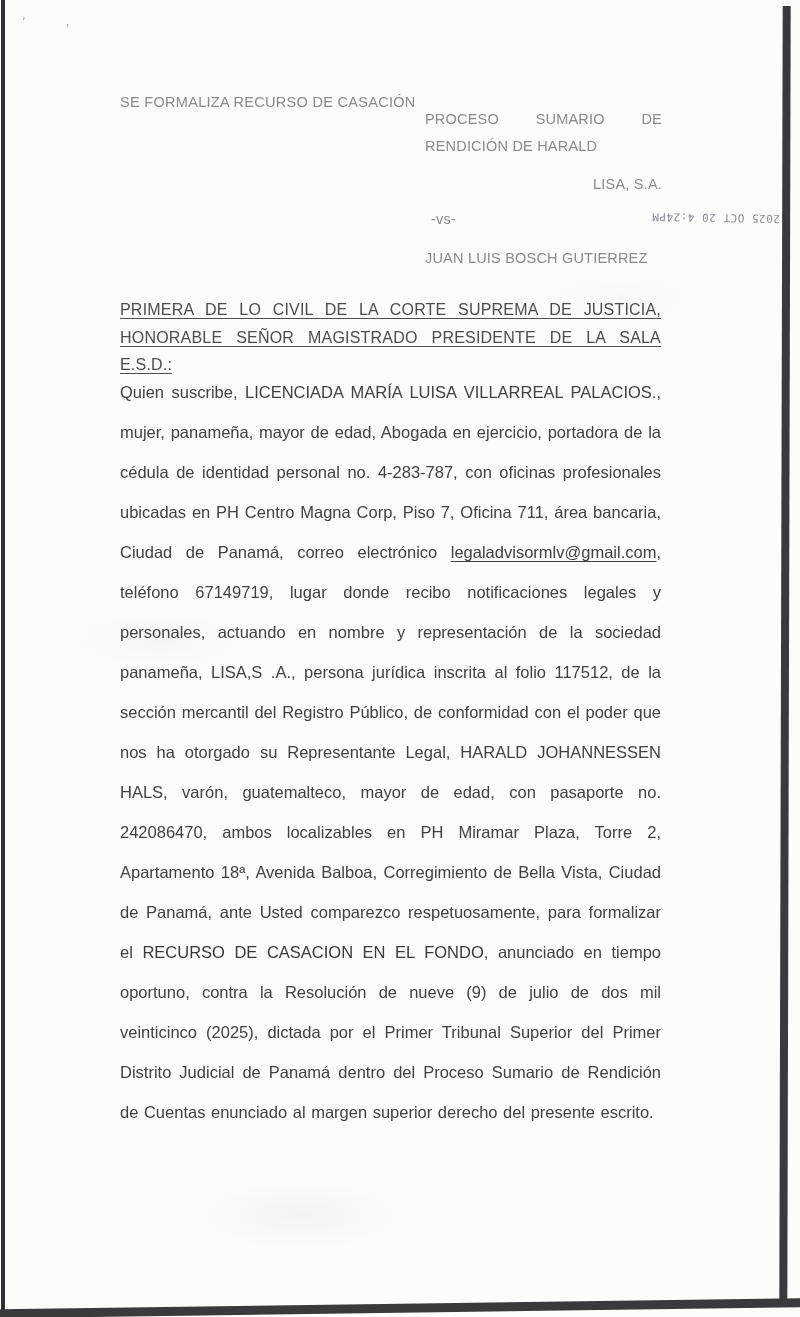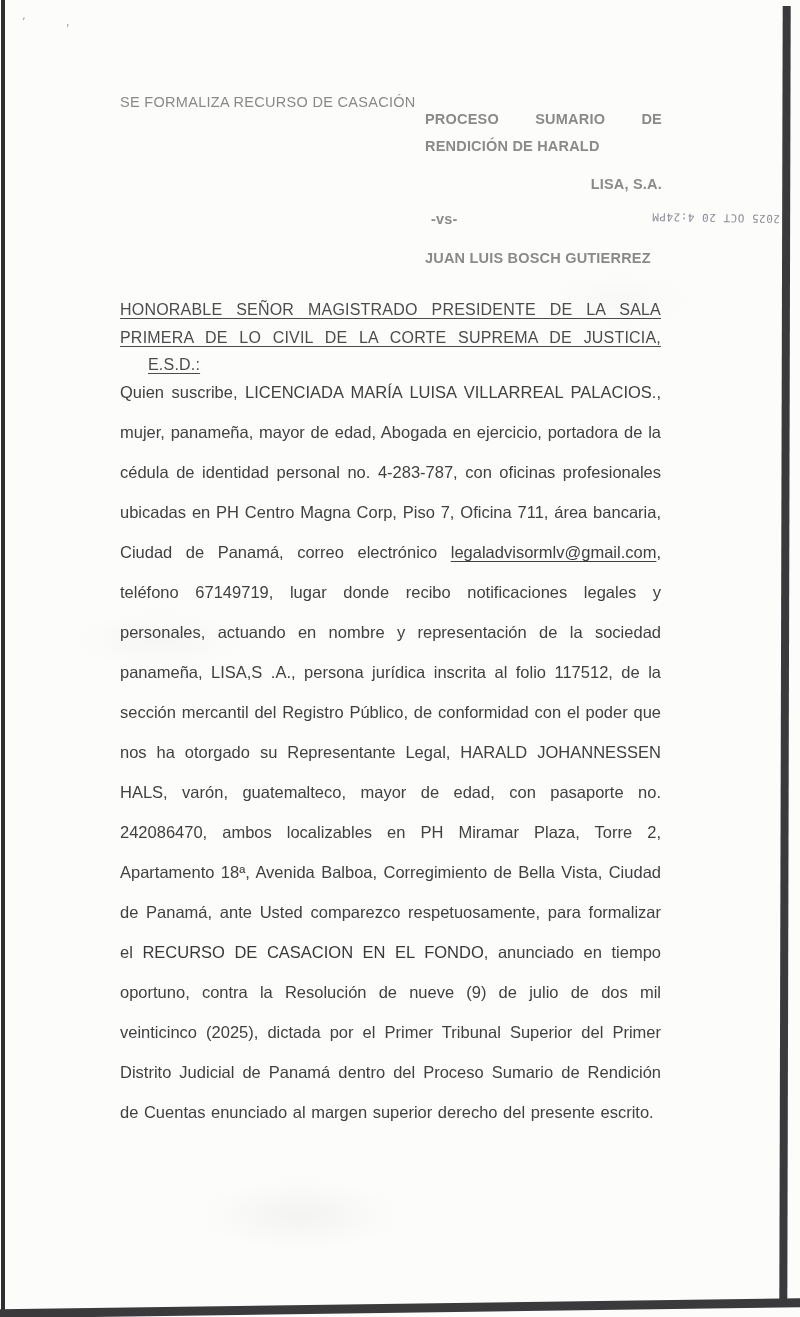--- a/index.html
+++ b/index.html
@@ -75,21 +75,20 @@
     color: #898989;
   }
   .header-right {
     position: absolute;
     left: 425px; top: 106px;
     width: 237px;
     font-size: 14.5px;
     letter-spacing: 0.2px;
     color: #8a8a8a;
     line-height: 27px;
-    font-weight: bold;
   }
   .case-line1 { text-align: justify; text-align-last: justify; }
   .case-plaintiff { margin-top: 11px; text-align: right; }
   .case-versus  { margin-top: 8px; padding-left: 6px; }
   .case-defendant { margin-top: 12px; }
 
   
   .salutation {
     position: absolute;
     left: 120px; top: 296px;
@@ -137,22 +136,22 @@
 
   <div class="header-right">
     <div class="case-line1">PROCESO SUMARIO DE</div>
     <div class="case-line2">RENDICIÓN DE HARALD</div>
     <div class="case-plaintiff">LISA, S.A.</div>
     <div class="case-versus">-vs-</div>
     <div class="case-defendant">JUAN LUIS BOSCH GUTIERREZ</div>
   </div>
 
   <div class="salutation">
+    <span class="line just">PRIMERA DE LO CIVIL DE LA CORTE SUPREMA DE JUSTICIA,</span>
     <span class="line just">HONORABLE SEÑOR MAGISTRADO PRESIDENTE DE LA SALA</span>
-    <span class="line just">PRIMERA DE LO CIVIL DE LA CORTE SUPREMA DE JUSTICIA,</span>
-    <span class="line" style="display:inline;margin-left:28px;">E.S.D.:</span>
+    <span class="line" style="display:inline;">E.S.D.:</span>
   </div>
 
   <div class="body-text">
     <span>Quien suscribe, LICENCIADA MARÍA LUISA VILLARREAL PALACIOS., mujer, panameña, mayor de edad,  Abogada en ejercicio, portadora de la cédula de identidad personal no. 4-283-787, con oficinas profesionales ubicadas en PH Centro Magna Corp, Piso 7, Oficina 711, área bancaria, Ciudad de Panamá, correo electrónico </span><span class="u">legaladvisormlv@gmail.com</span><span>, teléfono 67149719,  lugar donde recibo notificaciones legales y personales,  actuando en nombre y representación de la sociedad panameña, LISA,S .A., persona jurídica inscrita al folio 117512, de la sección mercantil del Registro Público, de conformidad con el poder que nos ha otorgado su Representante Legal, HARALD JOHANNESSEN HALS, varón, guatemalteco, mayor de edad, con pasaporte no. 242086470, ambos localizables en PH Miramar Plaza, Torre 2, Apartamento 18ª, Avenida Balboa, Corregimiento de Bella Vista, Ciudad de Panamá, ante Usted comparezco respetuosamente, para formalizar el </span><span class="b">RECURSO DE CASACION EN EL FONDO</span><span>, anunciado en tiempo oportuno, contra la Resolución de nueve (9) de julio de dos mil veinticinco (2025), dictada por el Primer Tribunal Superior del Primer Distrito Judicial de Panamá dentro del Proceso Sumario de Rendición de Cuentas enunciado al margen superior derecho del presente escrito.</span>
   </div>
 
 </div>
 
 </body></html>

